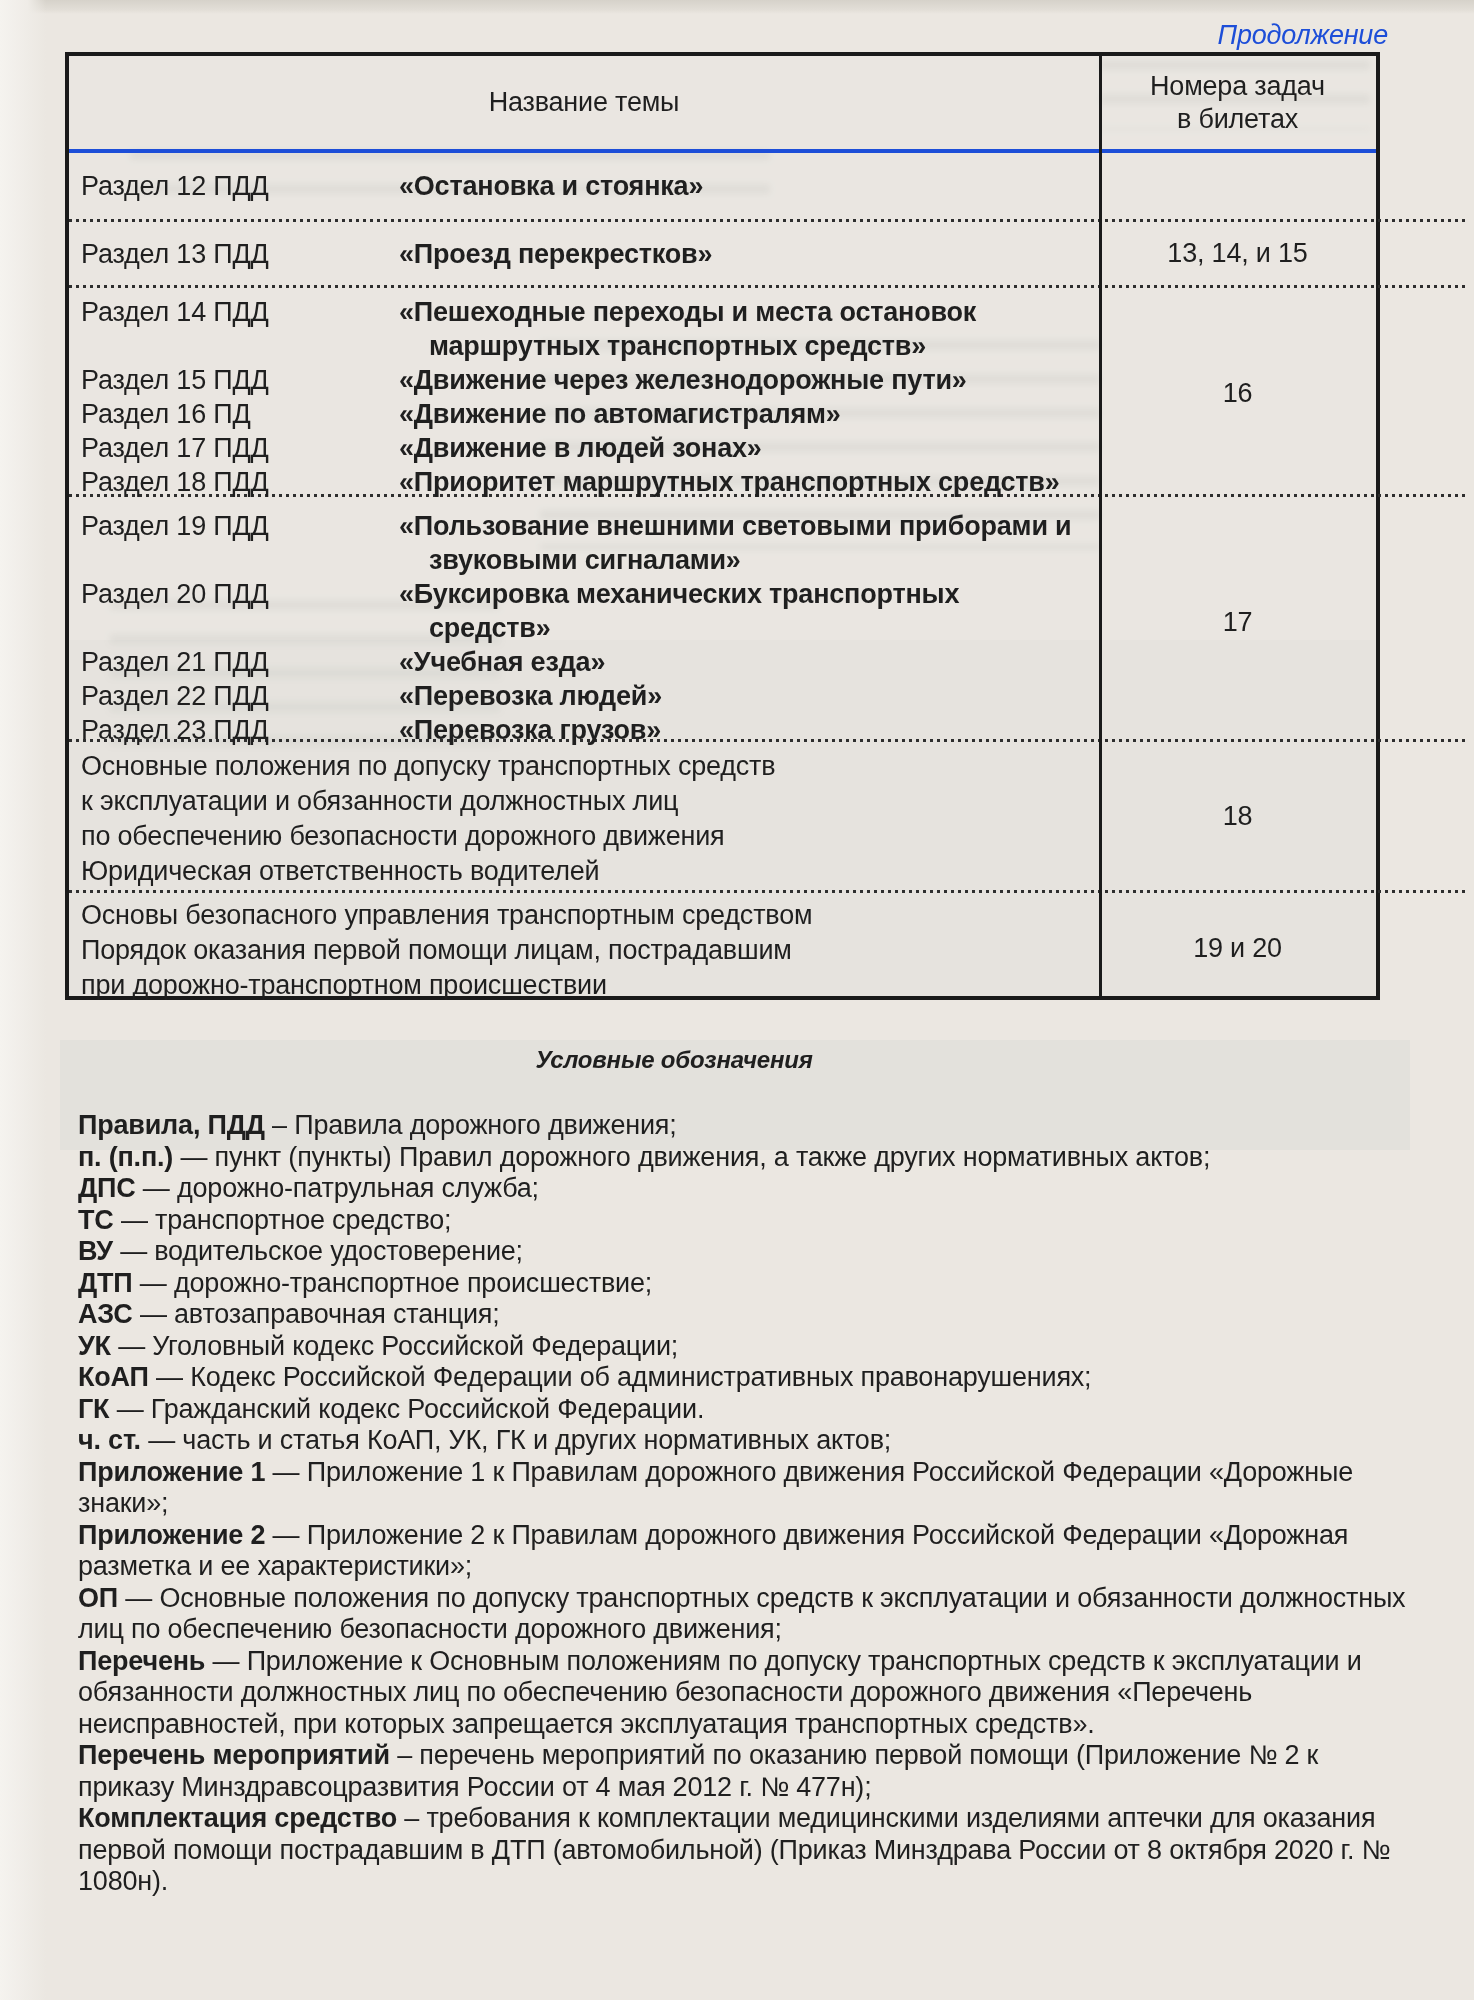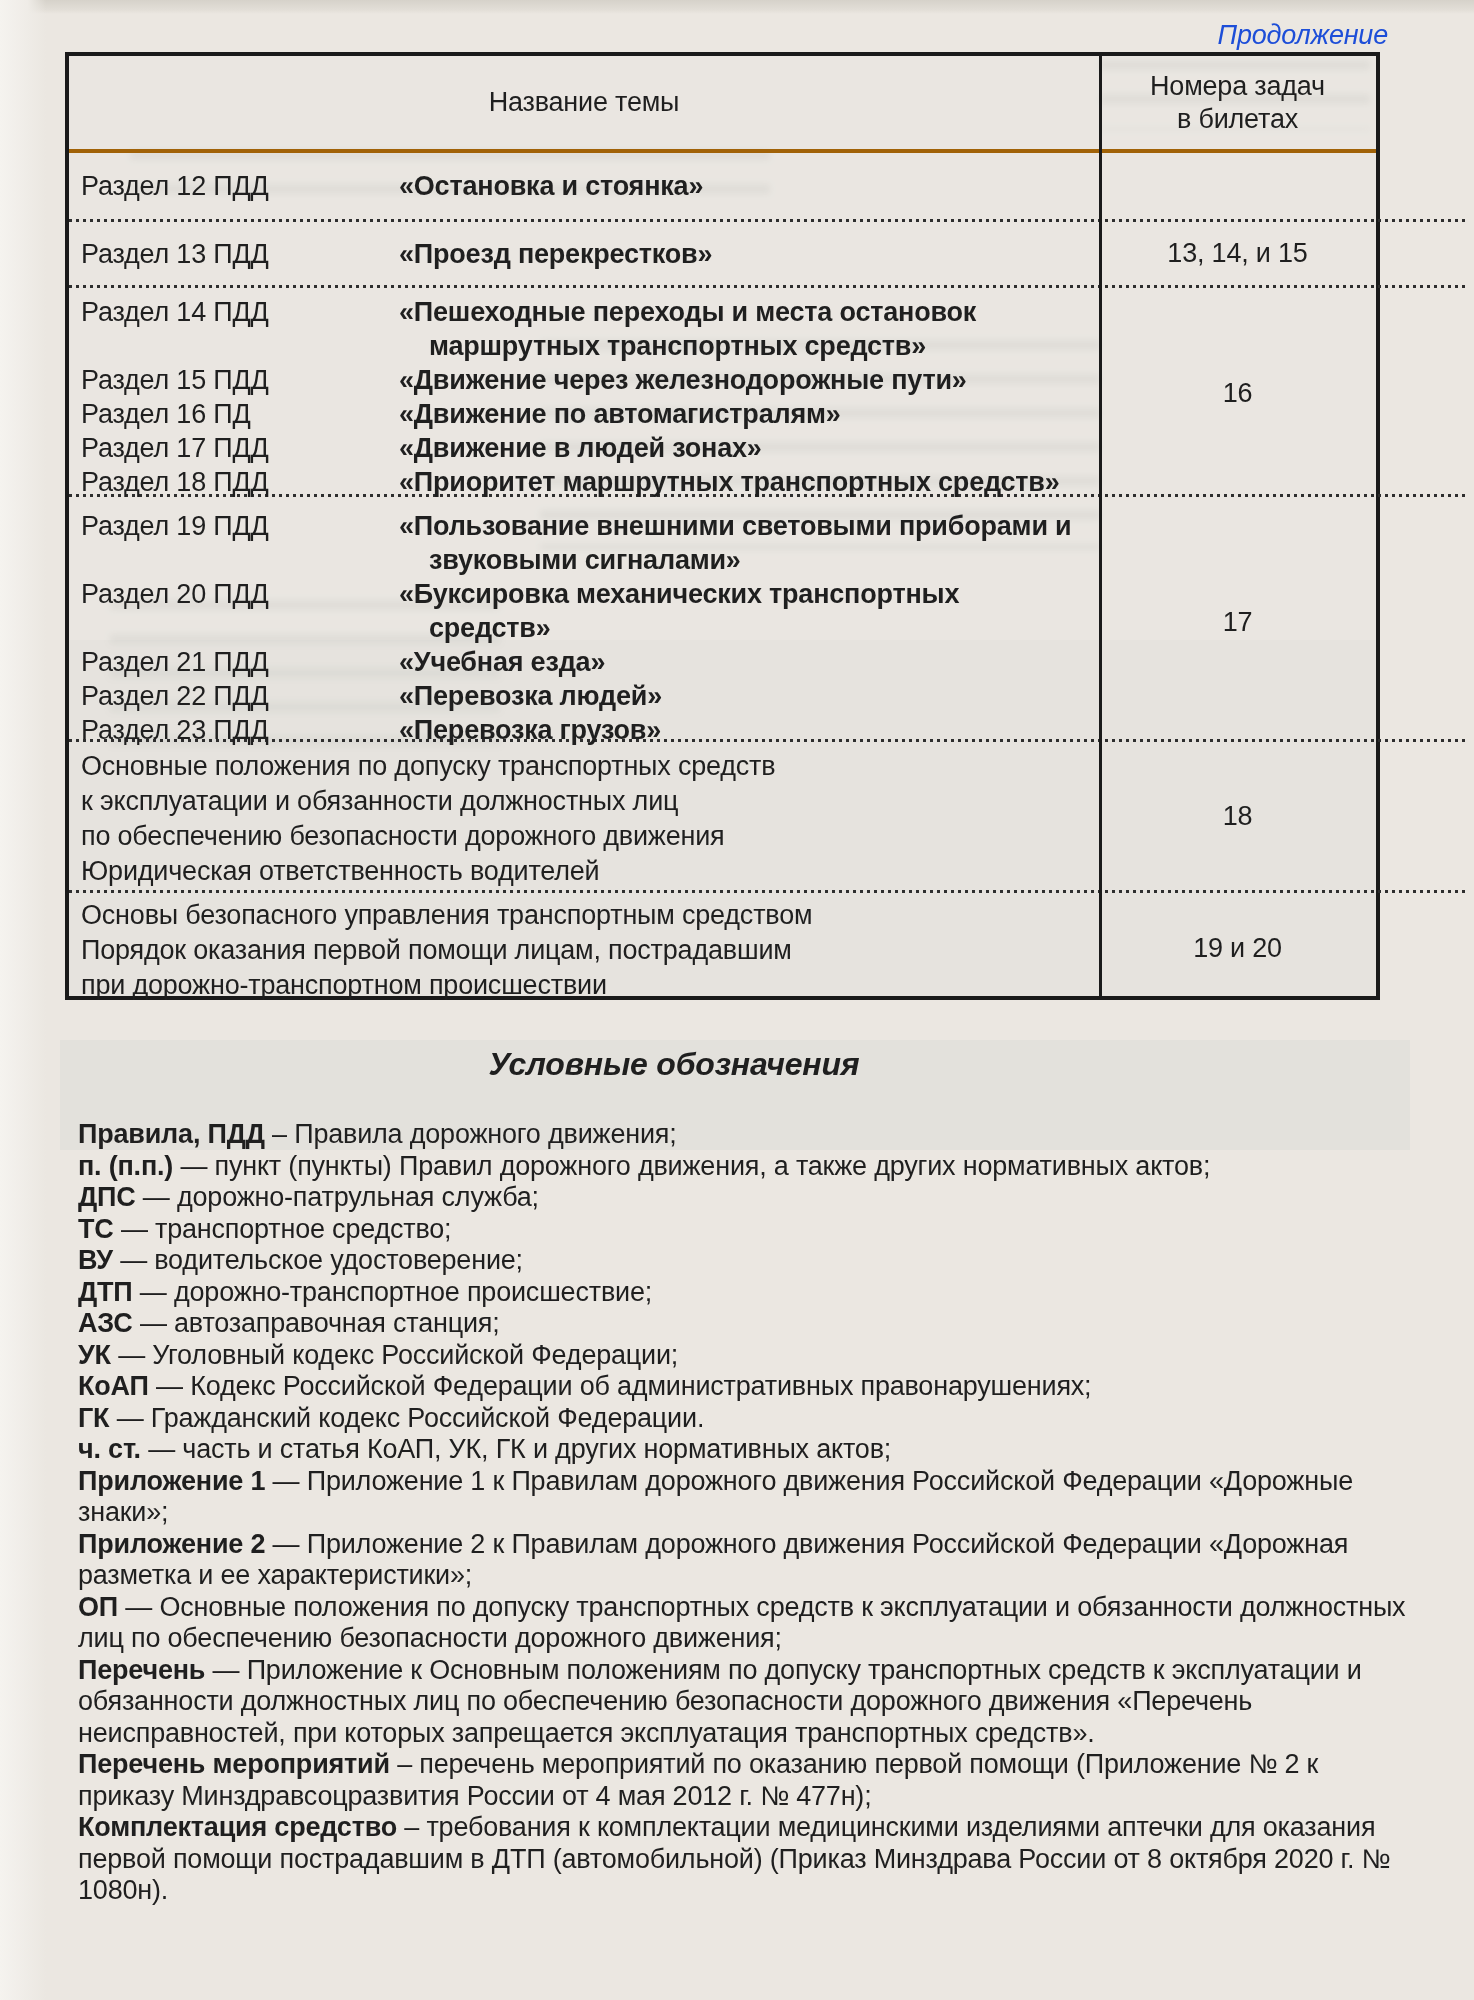--- a/index.html
+++ b/index.html
@@ -17,41 +17,41 @@
   .smudge{position:absolute;filter:blur(3px);opacity:.14;pointer-events:none;
     background:repeating-linear-gradient(180deg,#7e8a84 0 10px,transparent 10px 34px);}
   .tint{position:absolute;pointer-events:none;}
 
   .continuation{position:absolute;top:20px;right:86px;font-style:italic;font-size:27px;color:#1d4ed8;}
 
   
   .topics-table{position:absolute;left:65px;top:52px;width:1315px;height:948px;
     border:4px solid #1a1a1a;box-sizing:border-box;background:rgba(233,230,225,.35);}
   .col-divider{position:absolute;top:0;bottom:0;left:1030px;width:3px;background:#1a1a1a;}
-  .t-header{display:grid;grid-template-columns:1030px 1fr;height:93px;border-bottom:4px solid #a16207;}
+  .t-header{display:grid;grid-template-columns:1030px 1fr;height:93px;border-bottom:4px solid #1d4ed8;}
   .t-header .hc{display:flex;flex-direction:column;align-items:center;justify-content:center;
     font-size:27px;line-height:33px;}
   .t-row{display:grid;grid-template-columns:1030px 1fr;box-sizing:border-box;}
   .row-0{height:66px;} .row-1{height:63px;} .row-2{height:206px;}
   .row-3{height:242px;} .row-4{height:148px;} .row-5{height:102px;}
   .cell-topic{padding-left:12px;box-sizing:border-box;font-size:27px;line-height:34px;}
   .row-0 .cell-topic,.row-1 .cell-topic{display:flex;align-items:center;}
   .row-2 .cell-topic{padding-top:7px;} .row-3 .cell-topic{padding-top:12px;}
   .row-4 .cell-topic{padding-top:7px;} .row-5 .cell-topic{padding-top:5px;}
   .sec-item{display:grid;grid-template-columns:318px 1fr;width:100%;}
   .sec-title{padding-left:30px;text-indent:-30px;padding-right:14px;font-weight:bold;}
   .para-line{padding-right:10px;}
   .row-3 .para-line,.row-4 .para-line,.row-5 .para-line{line-height:35px;}
   .cell-nums{display:flex;align-items:center;justify-content:center;font-size:27px;}
   .dotted-sep{height:3px;width:calc(100% + 90px);
     background:repeating-linear-gradient(90deg,#2e2e2e 0 3px,transparent 3px 7px);}
 
   
   .legend{position:absolute;left:78px;top:1046px;width:1332px;}
-  .legend-title{font-weight:bold;font-style:italic;font-size:32px;text-align:center;
+  .legend-title{font-weight:bold;font-style:italic;font-size:24px;text-align:center;
     margin:0 140px 36px 0;}
   .legend-entry{margin:0;font-size:27px;line-height:31.5px;}
   .legend-term{font-weight:bold;}
 </style>
 </head>
 <body>
 
 <div class="scan-top-strip"></div>
 <div class="scan-left-edge"></div>
 <div class="smudge" style="left:130px;top:150px;width:640px;height:64px;"></div>

